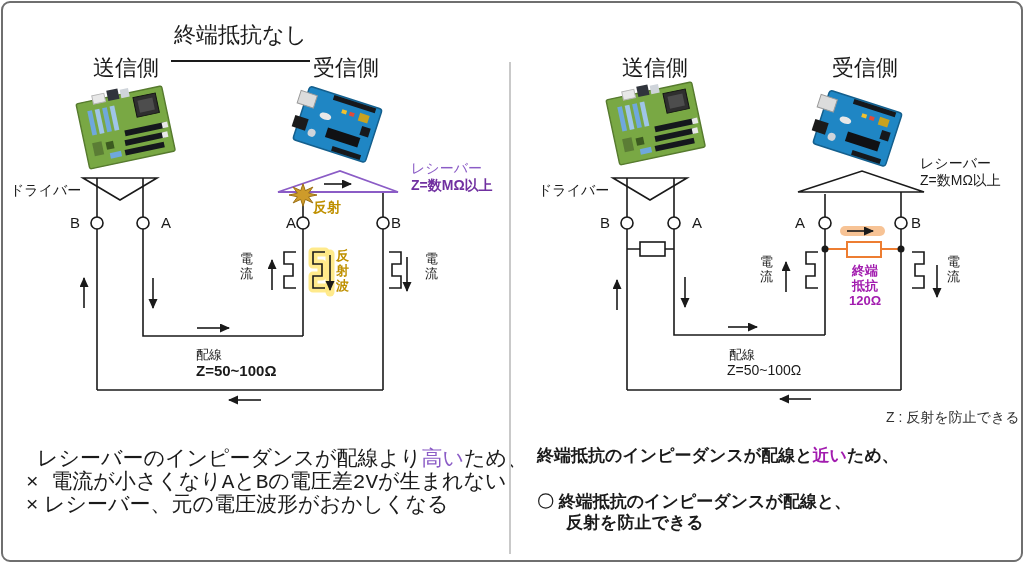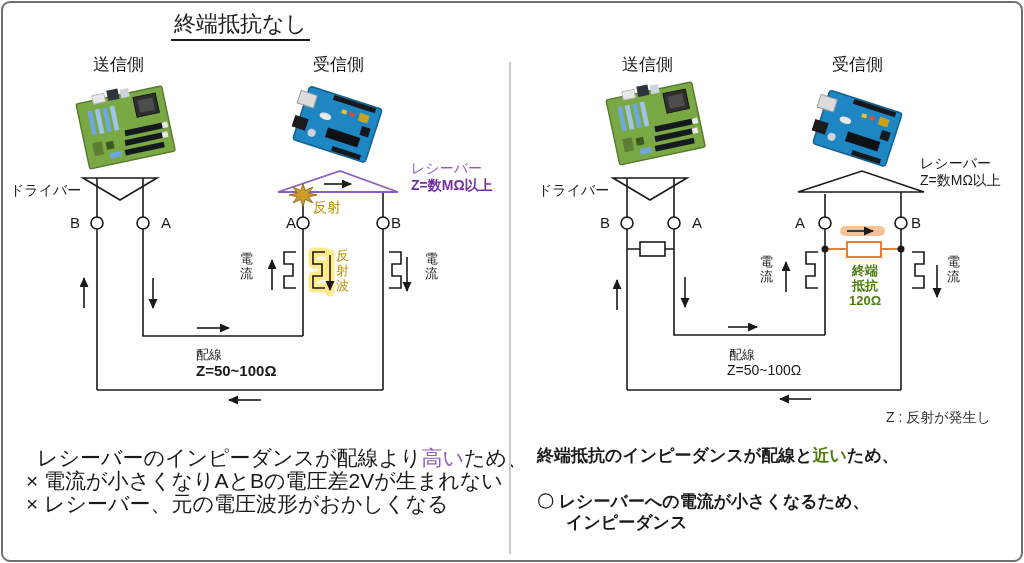--- a/index.html
+++ b/index.html
@@ -3,29 +3,29 @@
 <meta charset="utf-8">
 <style>
   html,body{margin:0;padding:0;background:#fff;}
   #stage{position:relative;width:1024px;height:563px;background:#fff;
          font-family:"Liberation Sans","DejaVu Sans",sans-serif;color:#1a1a1a;overflow:hidden;}
   #frame{position:absolute;left:1px;top:1px;width:1018px;height:557px;
          border:2px solid #6f6f6f;border-radius:9px;pointer-events:none;}
   #divider{position:absolute;left:509px;top:62px;width:2px;height:492px;background:#c9c9c9;}
   .lbl{position:absolute;white-space:nowrap;}
   .stack{white-space:pre-line;text-align:center;line-height:1.15;}
-  .title{font-size:22px;border-bottom:2px solid #1a1a1a;padding:0 3px 0 3px;}
-  .side{font-size:17px;}
+  .title{font-size:22px;border-bottom:2px solid #1a1a1a;padding:0 3px 10px 3px;margin-top:11px;}
+  .side{font-size:22px;}
   .small{font-size:14px;}
   .term{font-size:15px;}
   .cur{font-size:13px;}
   .purple{color:#8B5CC6;}
   .purpledark{color:#7030A0;font-weight:bold;}
-  .gold{color:#BF9000;font-weight:400;}
-  .orange{color:#4d7c0f;}
+  .gold{color:#BF9000;font-weight:700;}
+  .orange{color:#a21caf;}
   .sum{font-size:21px;}
   .sumbold{font-size:17px;font-weight:bold;}
   svg{position:absolute;left:0;top:0;}
 </style>
 </head>
 <body>
 
 <div id="stage">
 
   <svg width="1024" height="563" viewBox="0 0 1024 563">
@@ -161,43 +161,43 @@
   <div class="lbl cur stack gold" style="left:336px;top:249px;">反
 射
 波</div>
   <div class="lbl cur stack" style="left:425px;top:252px;">電
 流</div>
   <div class="lbl" style="left:196px;top:346px;font-size:13px;">配線</div>
   <div class="lbl" style="left:196px;top:362px;font-size:15px;font-weight:bold;">Z=50~100Ω</div>
   <div class="lbl sum" style="left:37px;top:444px;">
     <span>レシーバーのインピーダンスが配線より</span><span class="purple">高い</span><span>ため、</span>
   </div>
-  <div class="lbl sum" style="left:26px;top:467px;">× 電流が小さくなりAとBの電圧差2Vが生まれない</div>
+  <div class="lbl sum" style="left:26px;top:467px;font-family:Liberation Mono, monospace;">× 電流が小さくなりAとBの電圧差2Vが生まれない</div>
   <div class="lbl sum" style="left:26px;top:490px;">× レシーバー、元の電圧波形がおかしくなる</div>
 
   <div class="lbl side" style="left:622px;top:53px;">送信側</div>
   <div class="lbl side" style="left:832px;top:53px;">受信側</div>
   <div class="lbl small" style="left:538px;top:182px;">ドライバー</div>
   <div class="lbl small" style="left:920px;top:155px;">レシーバー</div>
   <div class="lbl small" style="left:920px;top:172px;">Z=数MΩ以上</div>
   <div class="lbl term" style="left:600px;top:214px;">B</div>
   <div class="lbl term" style="left:692px;top:214px;">A</div>
   <div class="lbl term" style="left:795px;top:214px;">A</div>
   <div class="lbl term" style="left:911px;top:214px;">B</div>
   <div class="lbl cur stack" style="left:760px;top:255px;">電
 流</div>
   <div class="lbl cur stack" style="left:947px;top:255px;">電
 流</div>
   <div class="lbl stack orange" style="left:842px;top:264px;width:46px;font-size:13px;font-weight:bold;">終端
 抵抗
 120Ω</div>
   <div class="lbl" style="left:729px;top:346px;font-size:13px;">配線</div>
   <div class="lbl" style="left:727px;top:362px;font-size:14px;">Z=50~100Ω</div>
-  <div class="lbl small" style="left:886px;top:409px;color:#333;">Z : 反射が発生し</div>
+  <div class="lbl small" style="left:886px;top:409px;color:#333;">Z : 反射を防止できる</div>
   <div class="lbl sumbold" style="left:537px;top:444px;">
     <span>終端抵抗のインピーダンスが配線と</span><span class="orange">近い</span><span>ため、</span>
   </div>
-  <div class="lbl sumbold" style="left:537px;top:490px;">〇 レシーバーへの電流が小さくなるため、</div>
-  <div class="lbl sumbold" style="left:566px;top:511px;">インピーダンス</div>
+  <div class="lbl sumbold" style="left:537px;top:490px;">〇 終端抵抗のインピーダンスが配線と、</div>
+  <div class="lbl sumbold" style="left:566px;top:511px;">反射を防止できる</div>
 
   <div id="divider"></div>
   <div id="frame"></div>
 </div>
 
 </body></html>

